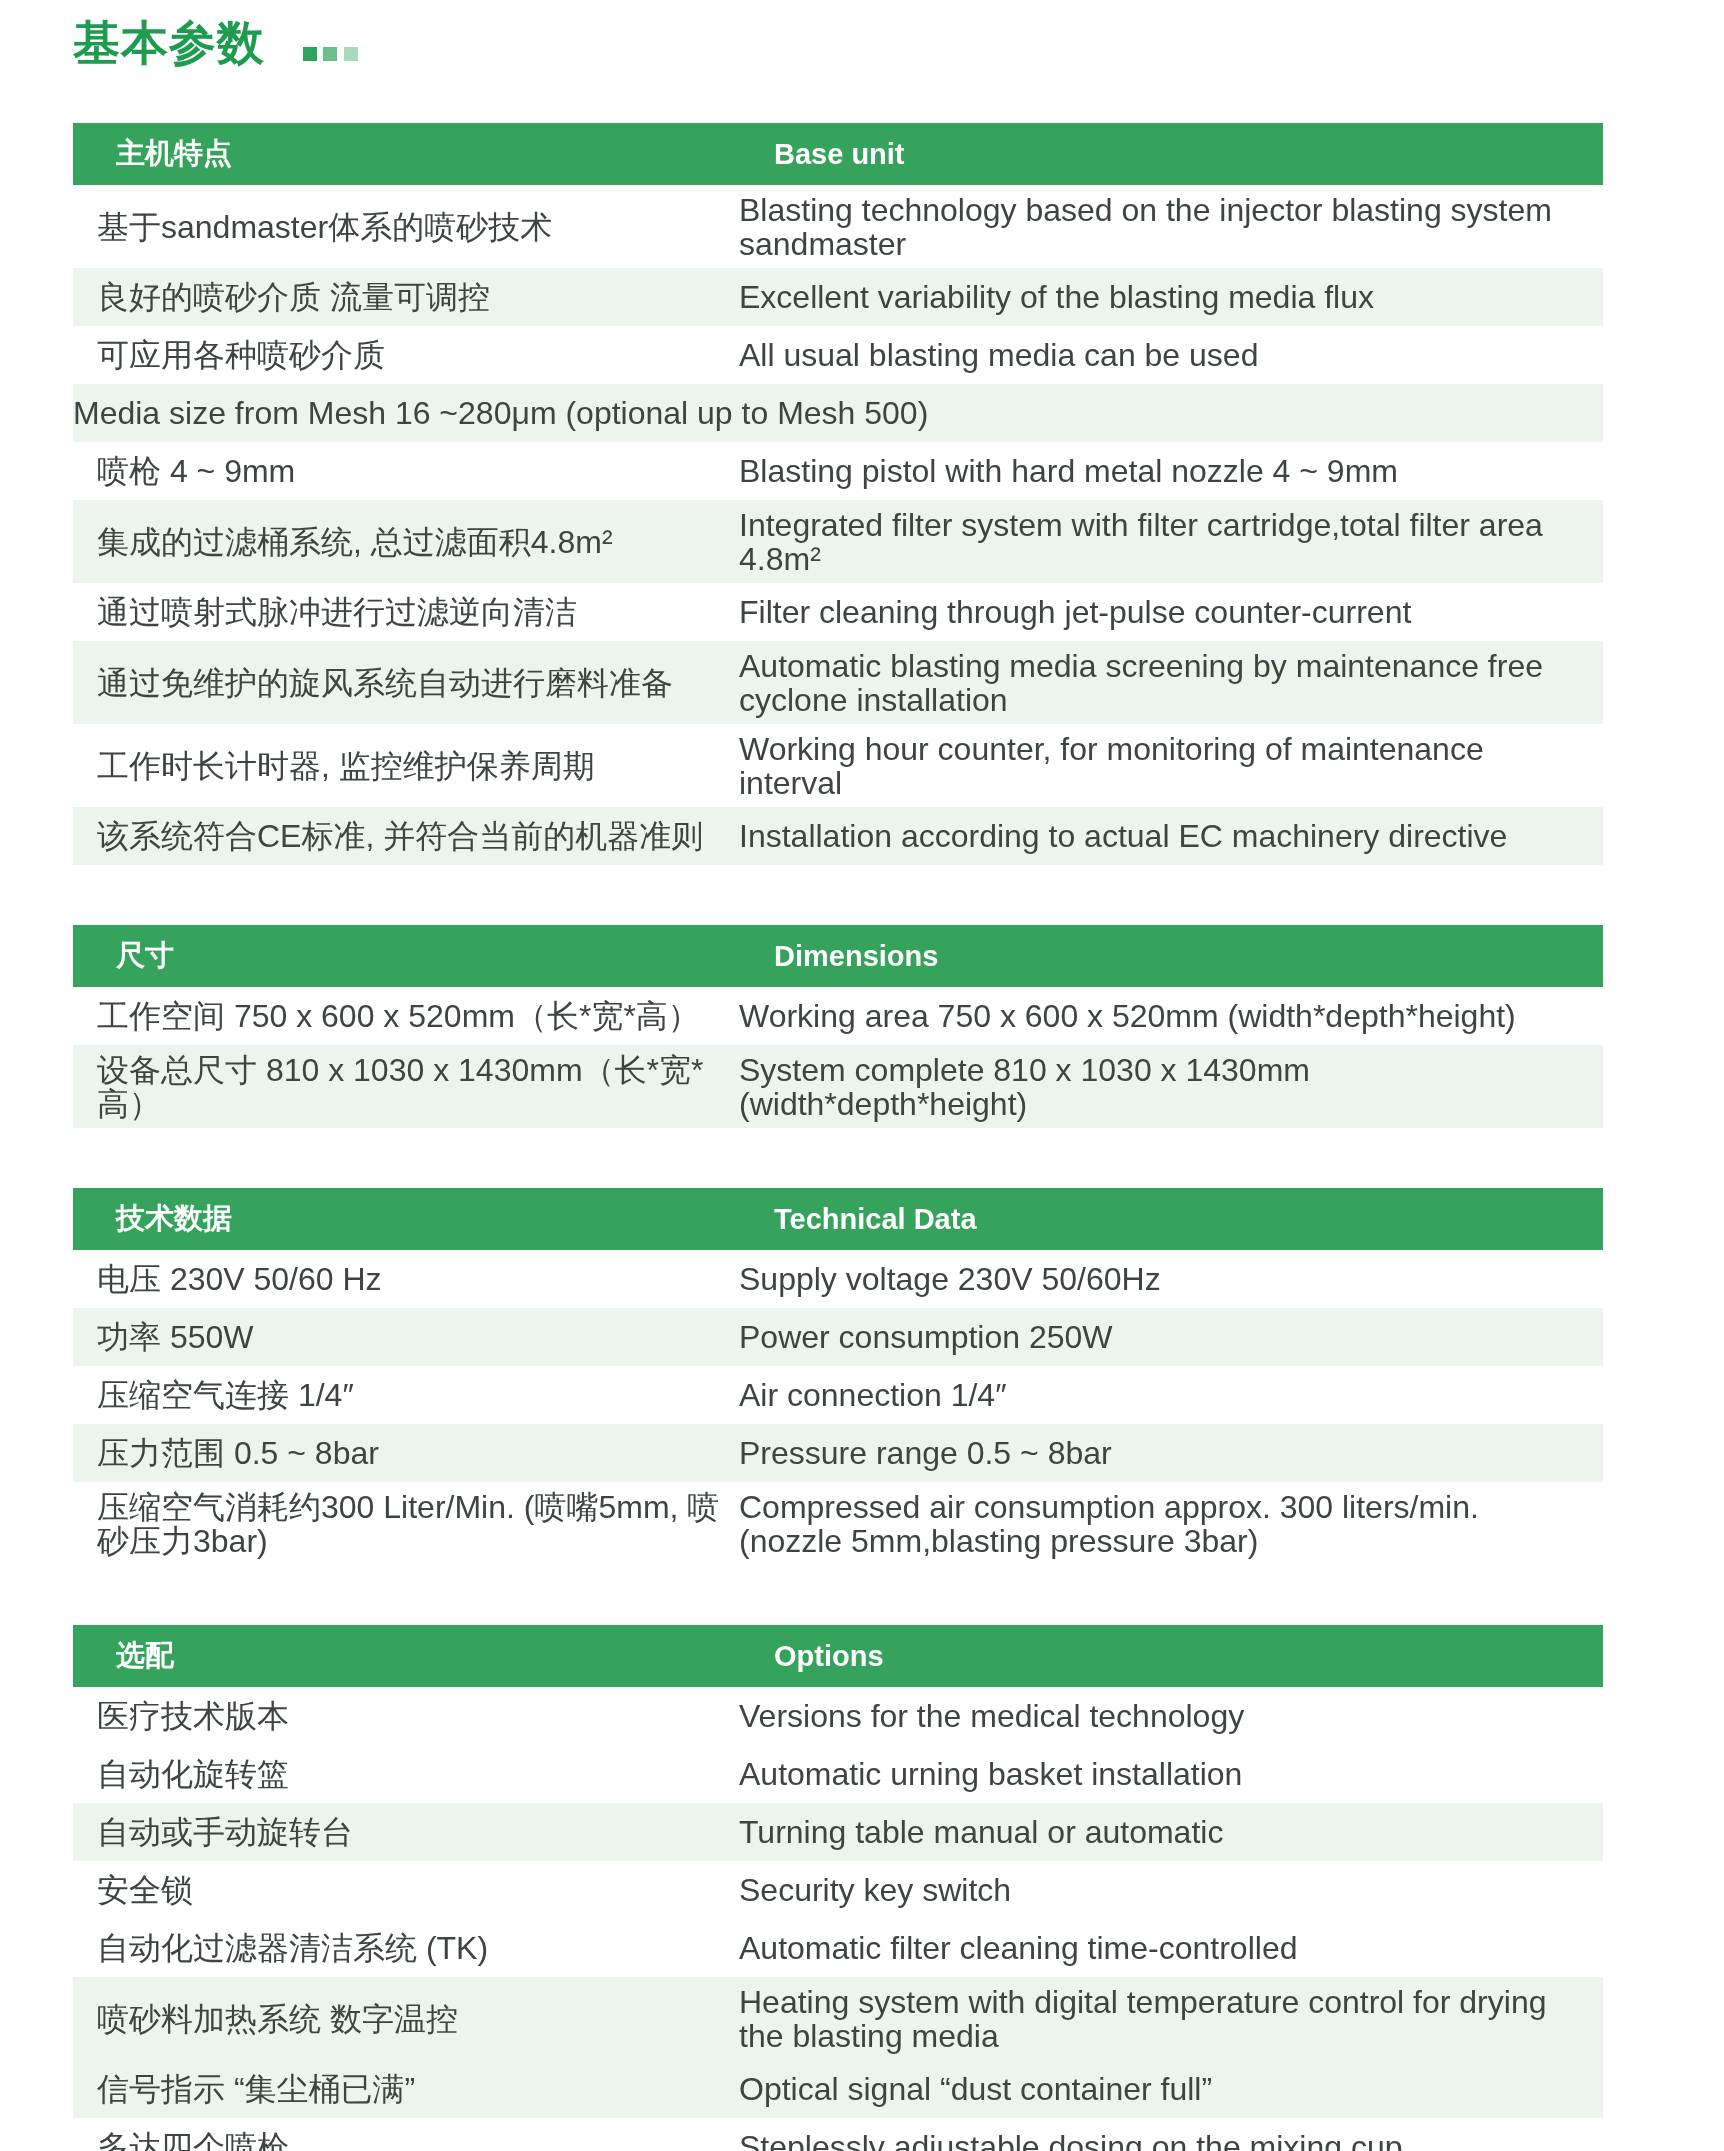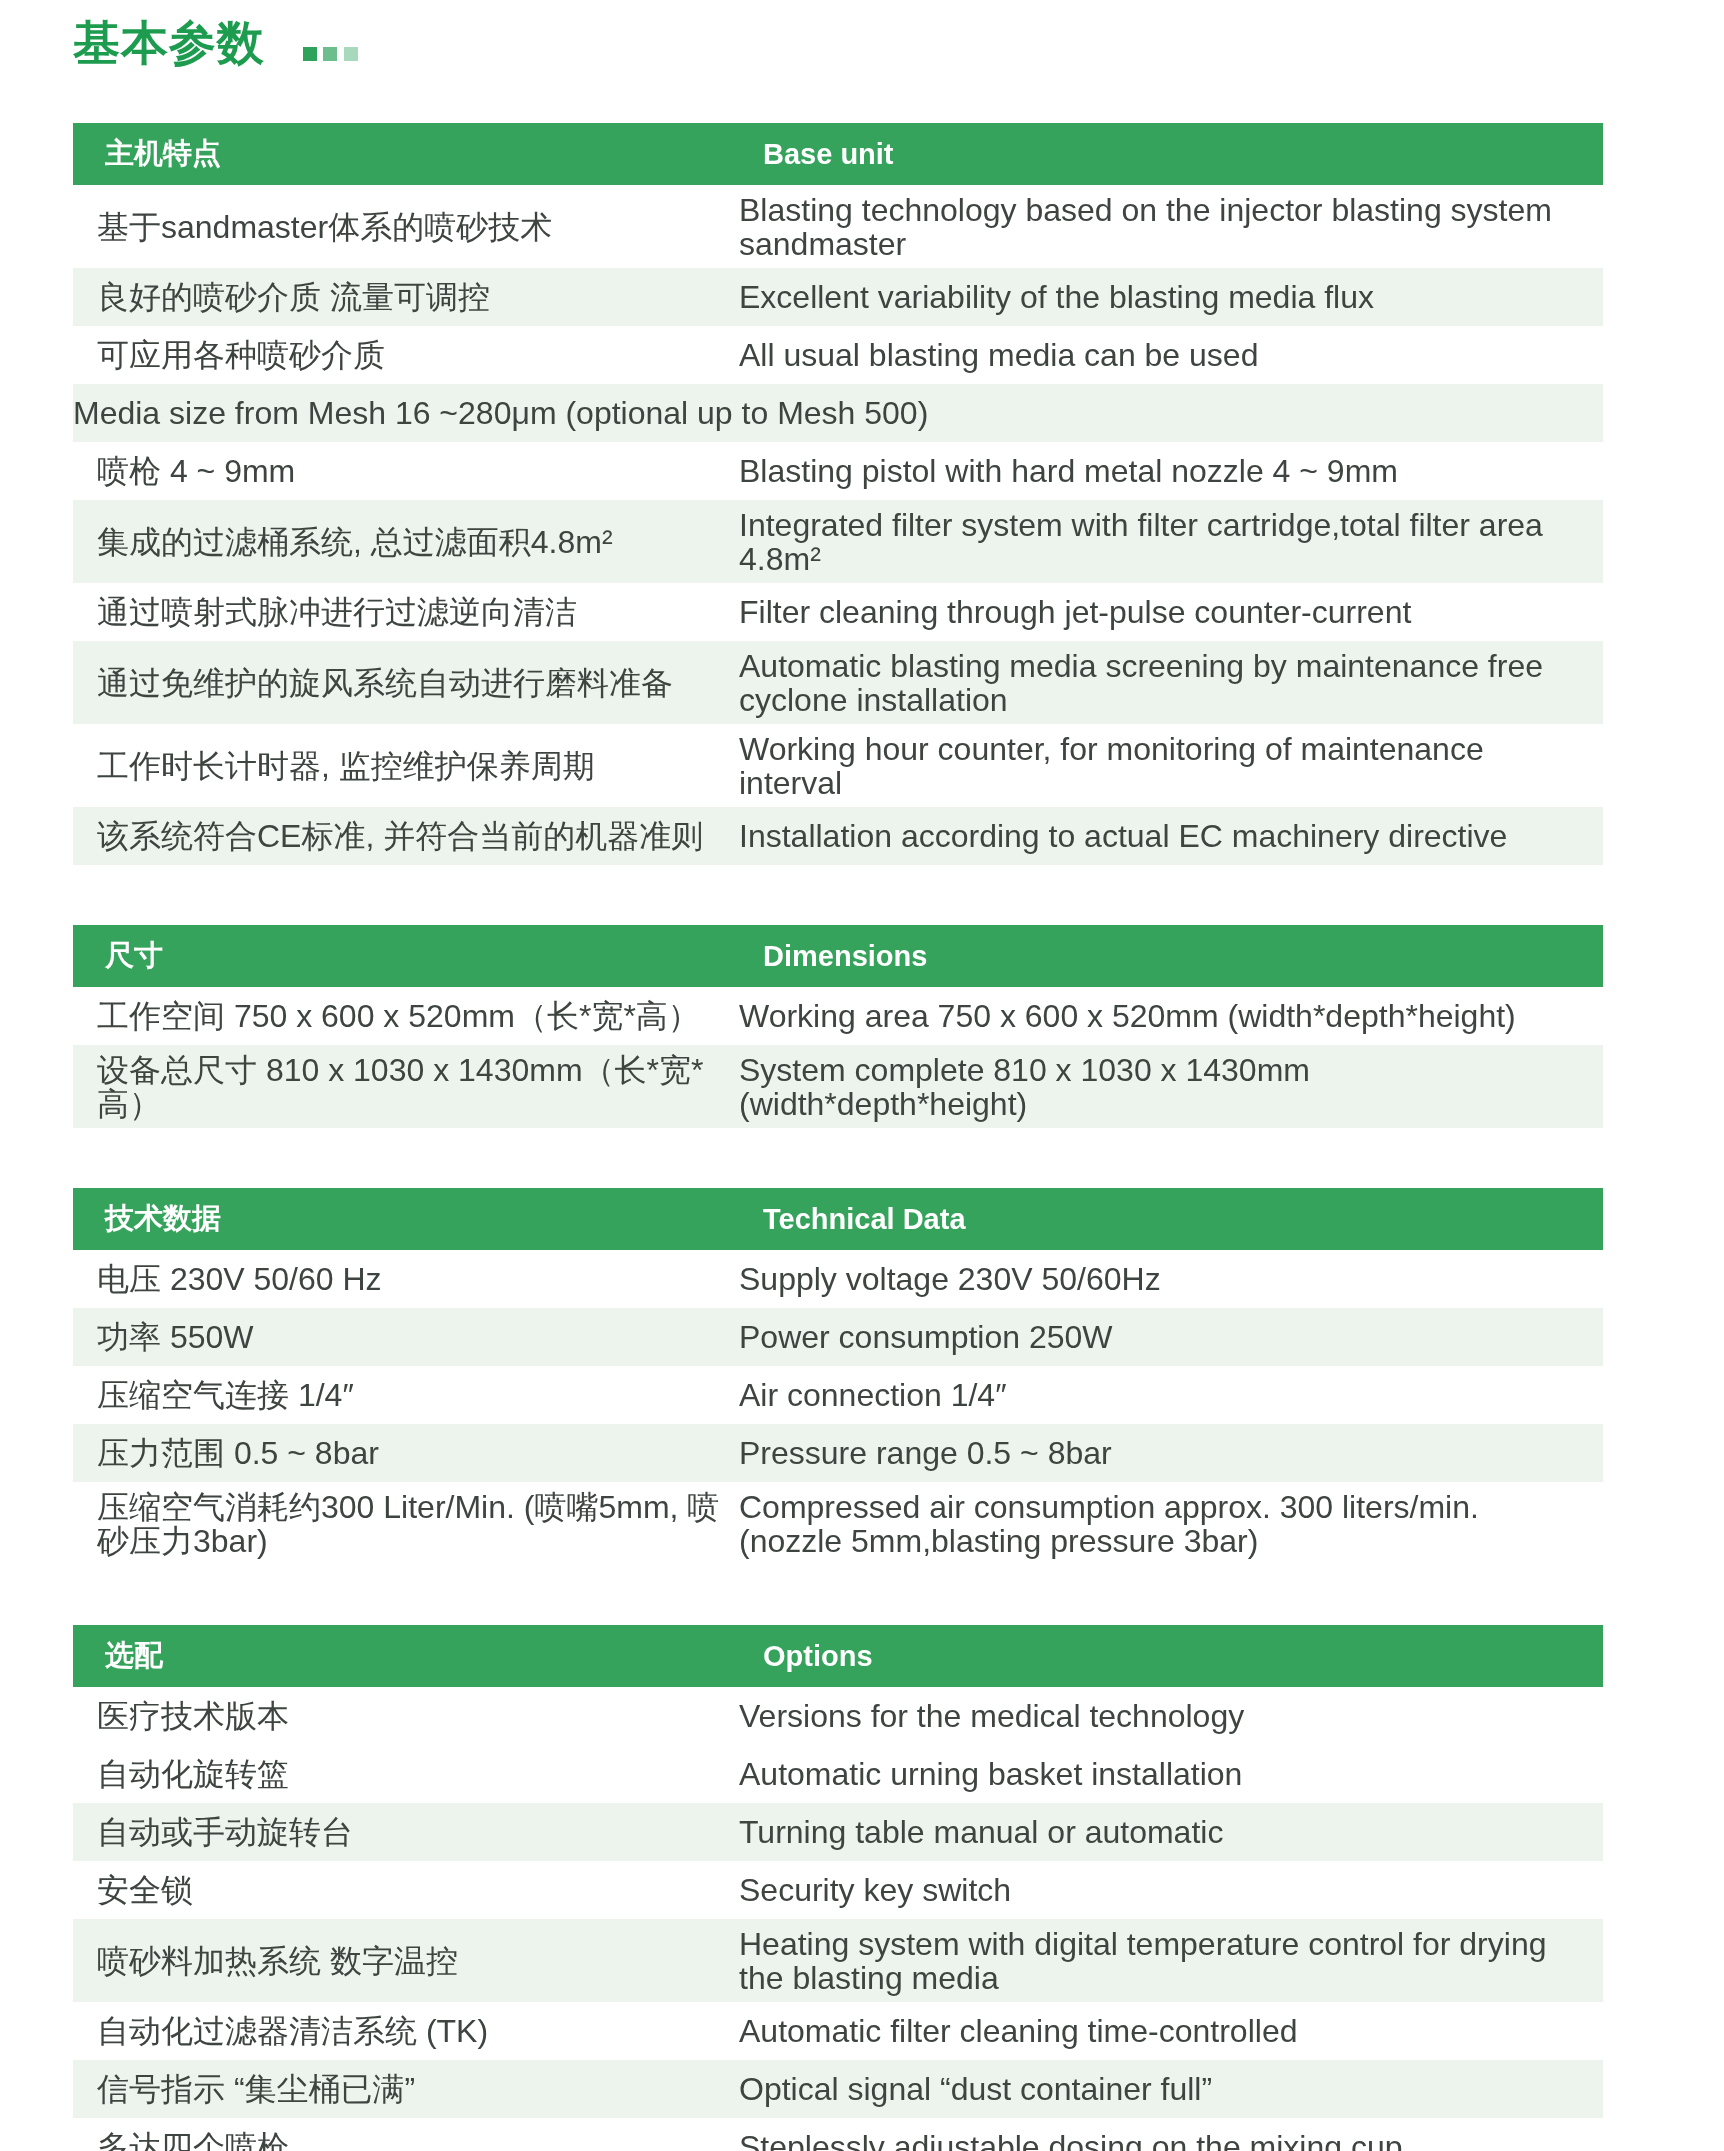--- a/index.html
+++ b/index.html
@@ -22,21 +22,21 @@
     color:var(--title-color);letter-spacing:0.9px;
   }
   .squares{display:flex;gap:6.5px;margin:0 0 8.4px 9.3px;}
   .sq{width:14px;height:14px;display:inline-block;}
   .spec-table{width:1530px;margin-top:60px;}
   .spec-table.first{margin-top:54px;}
   .tbl-header{
     background:var(--accent);color:#ffffff;height:62px;
     display:flex;align-items:center;font-weight:bold;font-size:29px;
   }
-  .h-zh{flex:0 0 658px;padding-left:32px;}
+  .h-zh{flex:0 0 658px;padding-left:24px;margin-left:19px;}
   .h-en{flex:1;padding-right:18.6px;}
   .row{
     display:flex;align-items:center;
     min-height:58px;box-sizing:border-box;padding:7.5px 0;
     font-size:32px;line-height:34px;background:#ffffff;
   }
   .row.alt{background:var(--row-alt);}
   .cell-zh{flex:0 0 666px;padding-left:24px;box-sizing:border-box;}
   .cell-en{flex:1;padding-right:22.4px;white-space:pre-line;}
 </style>
@@ -164,28 +164,28 @@
           <div class="cell-en">Automatic urning basket installation</div>
         </div>
         <div class="row alt">
           <div class="cell-zh">自动或手动旋转台</div>
           <div class="cell-en">Turning table manual or automatic</div>
         </div>
         <div class="row">
           <div class="cell-zh">安全锁</div>
           <div class="cell-en">Security key switch</div>
         </div>
+        <div class="row">
+          <div class="cell-zh">自动化过滤器清洁系统 (TK)</div>
+          <div class="cell-en">Automatic filter cleaning time-controlled</div>
+        </div>
         <div class="row alt">
           <div class="cell-zh">喷砂料加热系统 数字温控</div>
           <div class="cell-en">Heating system with digital temperature control for drying the blasting media</div>
         </div>
-        <div class="row">
-          <div class="cell-zh">自动化过滤器清洁系统 (TK)</div>
-          <div class="cell-en">Automatic filter cleaning time-controlled</div>
-        </div>
         <div class="row alt">
           <div class="cell-zh">信号指示 “集尘桶已满”</div>
           <div class="cell-en">Optical signal “dust container full”</div>
         </div>
         <div class="row">
           <div class="cell-zh">多达四个喷枪</div>
           <div class="cell-en">Steplessly adjustable dosing on the mixing cup</div>
         </div>
         <div class="row alt">
           <div class="cell-zh">砂粒添加量无极可调</div>

